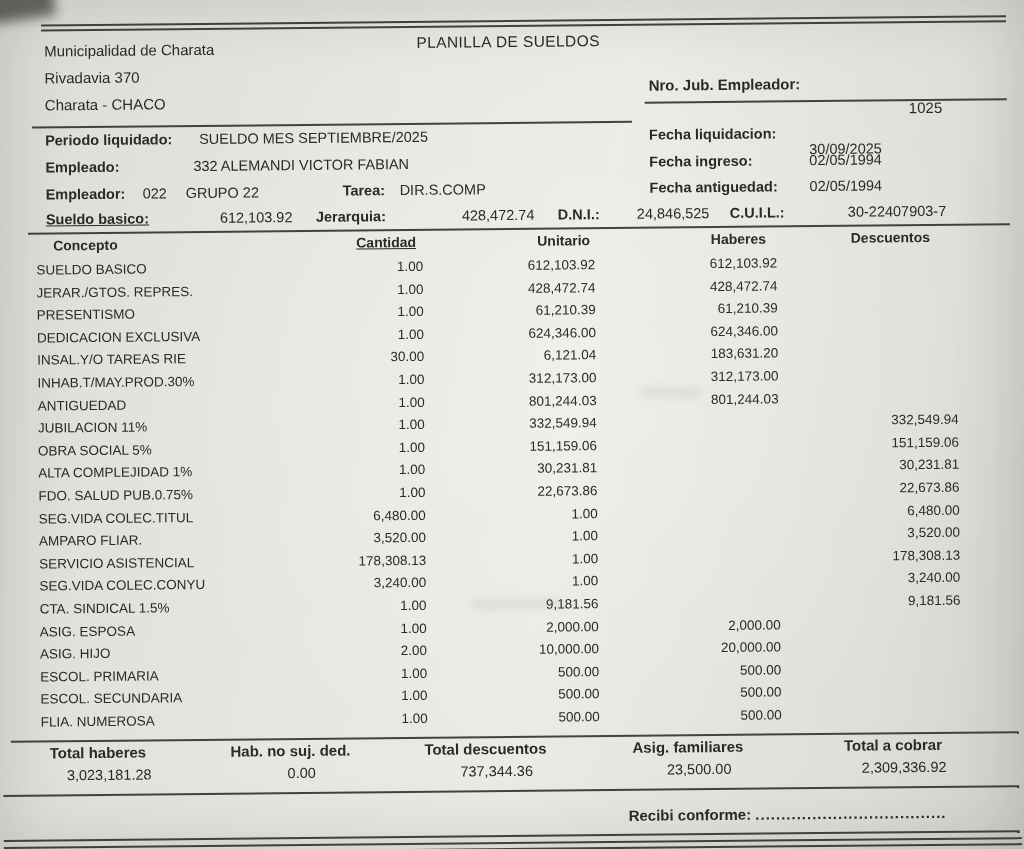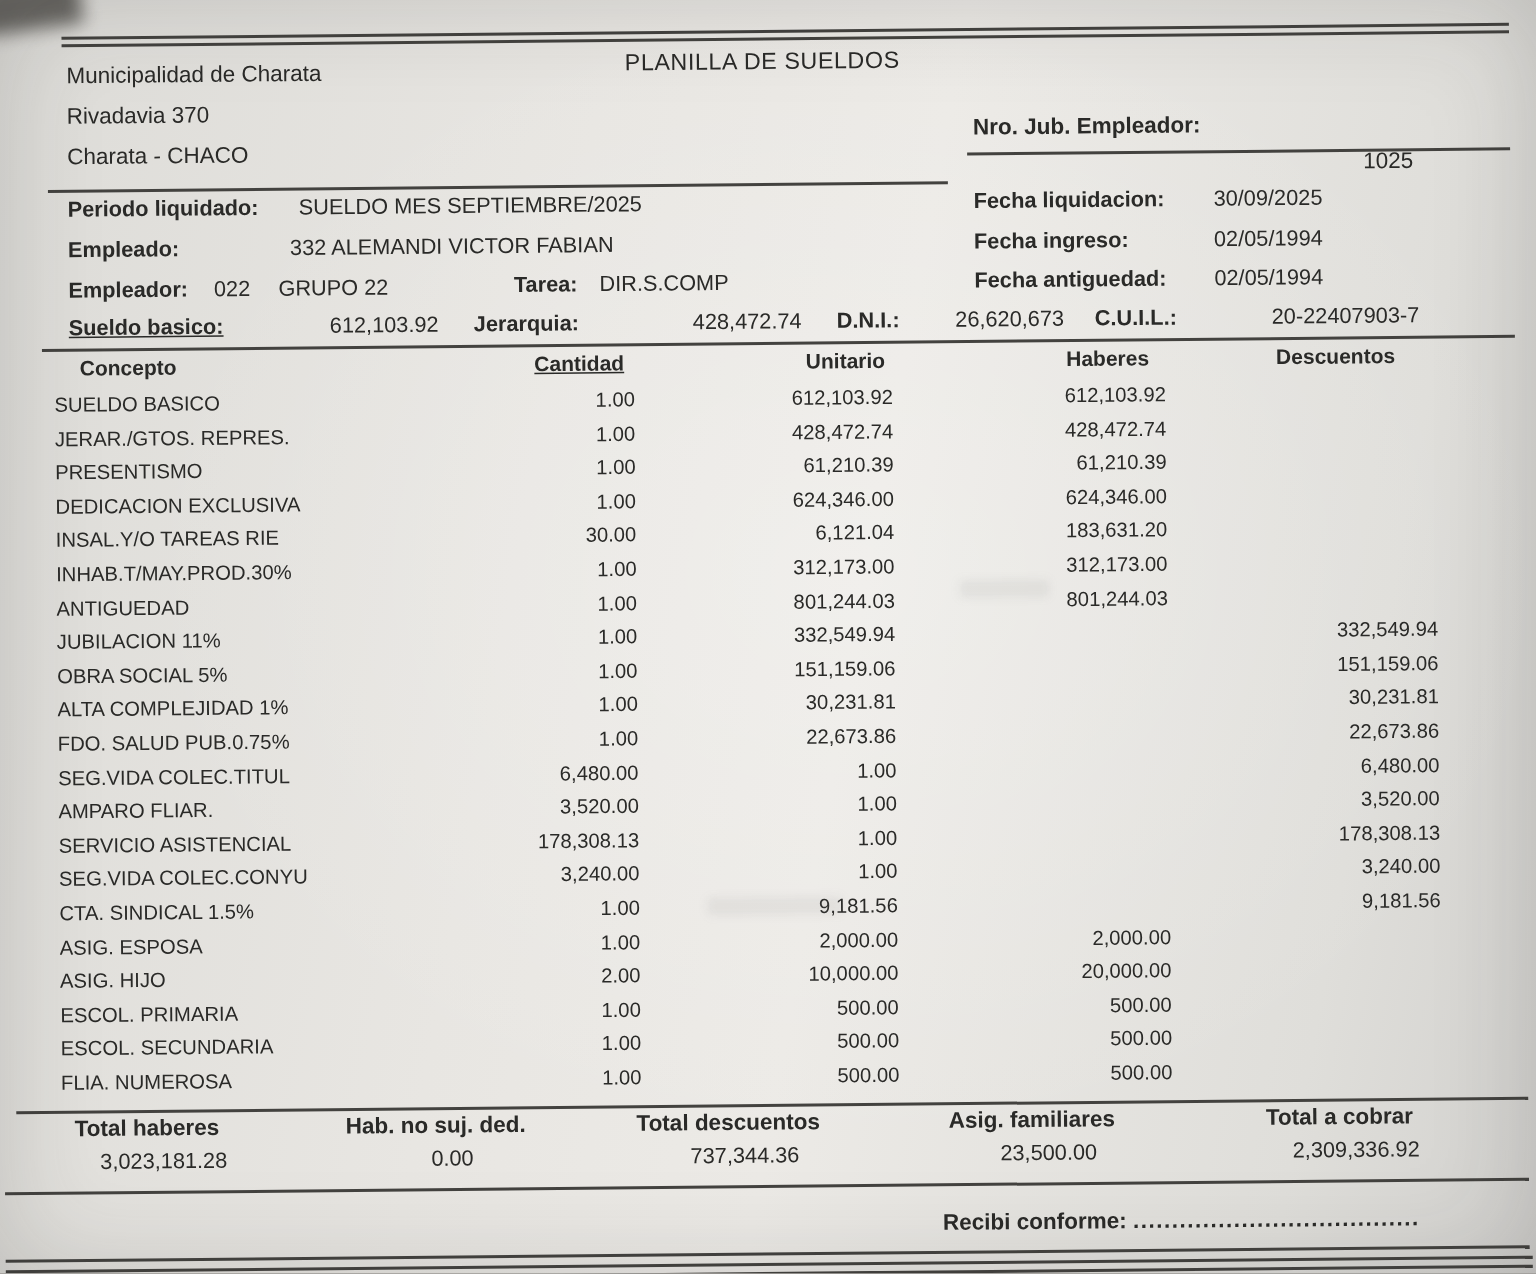--- a/index.html
+++ b/index.html
@@ -80,43 +80,43 @@
 
     <div class="emp-num">Nro. Jub. Empleador:</div>
     <div class="emp-num-val">1025</div>
     <div class="hline" style="left:648px;top:103px;width:362px;"></div>
 
     <div class="hline" style="left:35px;top:122px;width:600px;"></div>
 
     <div class="inf b" style="left:48px;top:128px;">Periodo liquidado:</div>
     <div class="inf" style="left:202px;top:128px;">SUELDO MES SEPTIEMBRE/2025</div>
     <div class="inf b" style="left:652px;top:128px;">Fecha liquidacion:</div>
-    <div class="inf" style="left:812px;top:128px;">30/09/2025</div>
+    <div class="inf" style="left:812px;top:144px;">30/09/2025</div>
 
     <div class="inf b" style="left:48px;top:155px;">Empleado:</div>
     <div class="inf" style="left:196px;top:155px;">332 ALEMANDI VICTOR FABIAN</div>
     <div class="inf b" style="left:652px;top:155px;">Fecha ingreso:</div>
     <div class="inf" style="left:812px;top:155px;">02/05/1994</div>
 
     <div class="inf b" style="left:48px;top:182px;">Empleador:</div>
     <div class="inf" style="left:145px;top:182px;">022</div>
     <div class="inf" style="left:188px;top:182px;">GRUPO 22</div>
     <div class="inf b" style="left:345px;top:181px;">Tarea:</div>
     <div class="inf" style="left:402px;top:181px;">DIR.S.COMP</div>
     <div class="inf b" style="left:652px;top:181px;">Fecha antiguedad:</div>
     <div class="inf" style="left:812px;top:181px;">02/05/1994</div>
 
     <div class="inf b" style="left:48px;top:207px;text-decoration:underline;">Sueldo basico:</div>
     <div class="inf" style="left:222px;top:207px;">612,103.92</div>
     <div class="inf b" style="left:318px;top:207px;text-align:right;">Jerarquia:</div>
     <div class="inf" style="left:464px;top:207px;">428,472.74</div>
     <div class="inf b" style="left:560px;top:207px;">D.N.I.:</div>
-    <div class="inf" style="left:639px;top:207px;">26,620,673</div>
+    <div class="inf" style="left:639px;top:207px;">24,846,525</div>
     <div class="inf b" style="left:732px;top:207px;">C.U.I.L.:</div>
-    <div class="inf" style="left:850px;top:207px;">20-22407903-7</div>
+    <div class="inf" style="left:850px;top:207px;">30-22407903-7</div>
 
     <div class="hline thick" style="left:30px;top:228px;width:982px;"></div>
 
     <div class="thead">
       <div class="h-conc">Concepto</div>
       <div class="h-cant">Cantidad</div>
       <div class="h-unit">Unitario</div>
       <div class="h-hab">Haberes</div>
       <div class="h-desc">Descuentos</div>
     </div>

